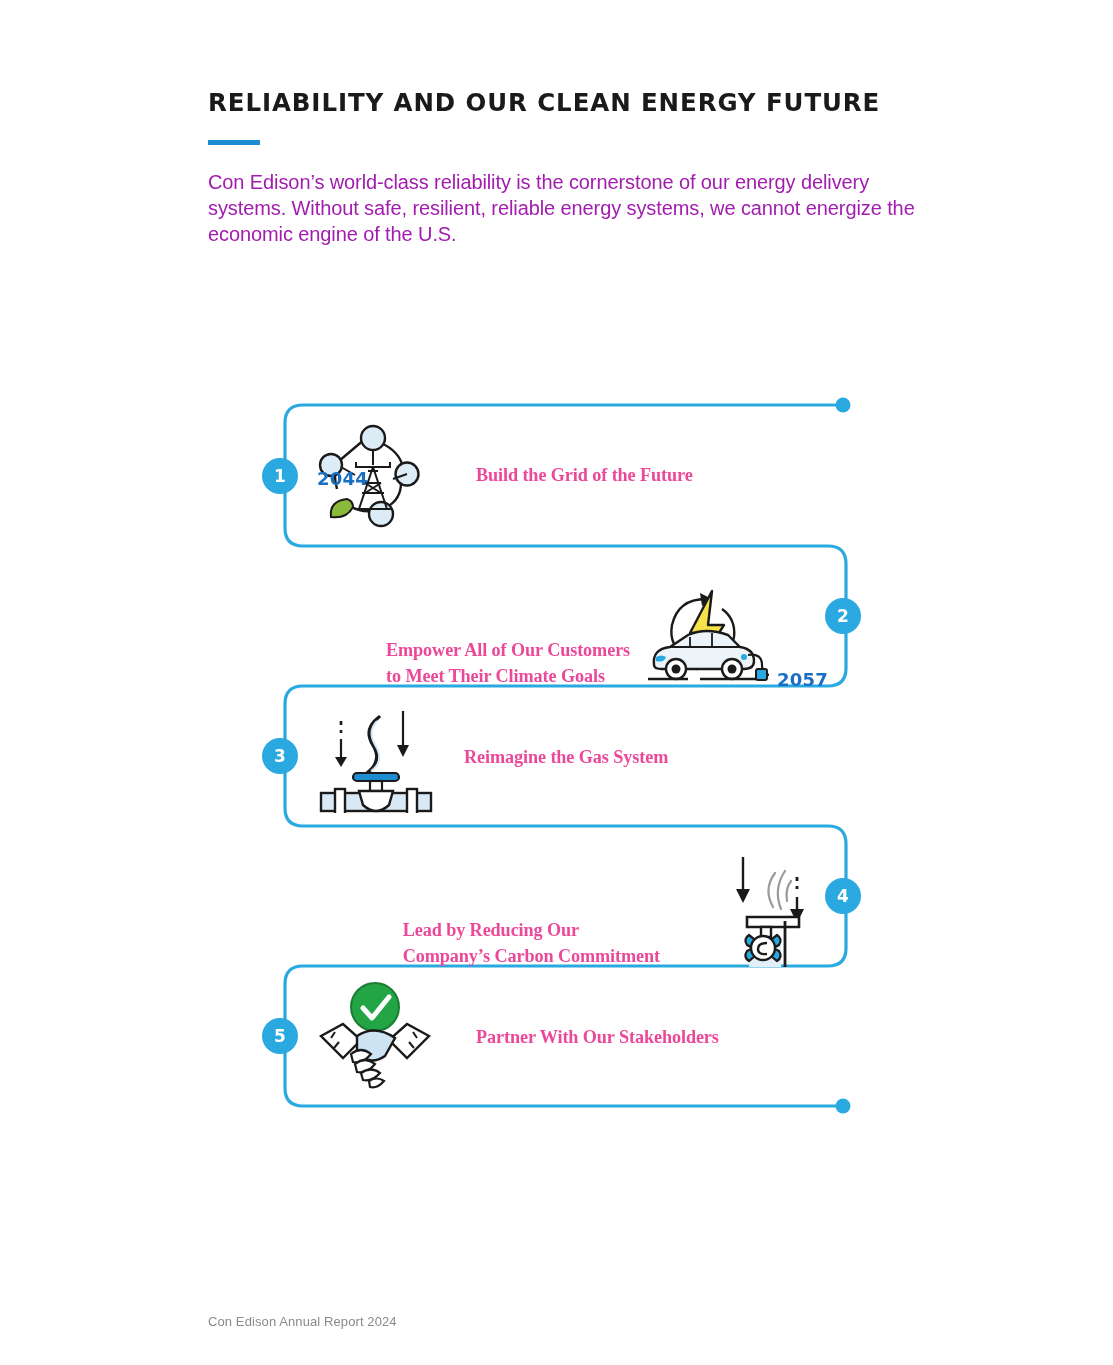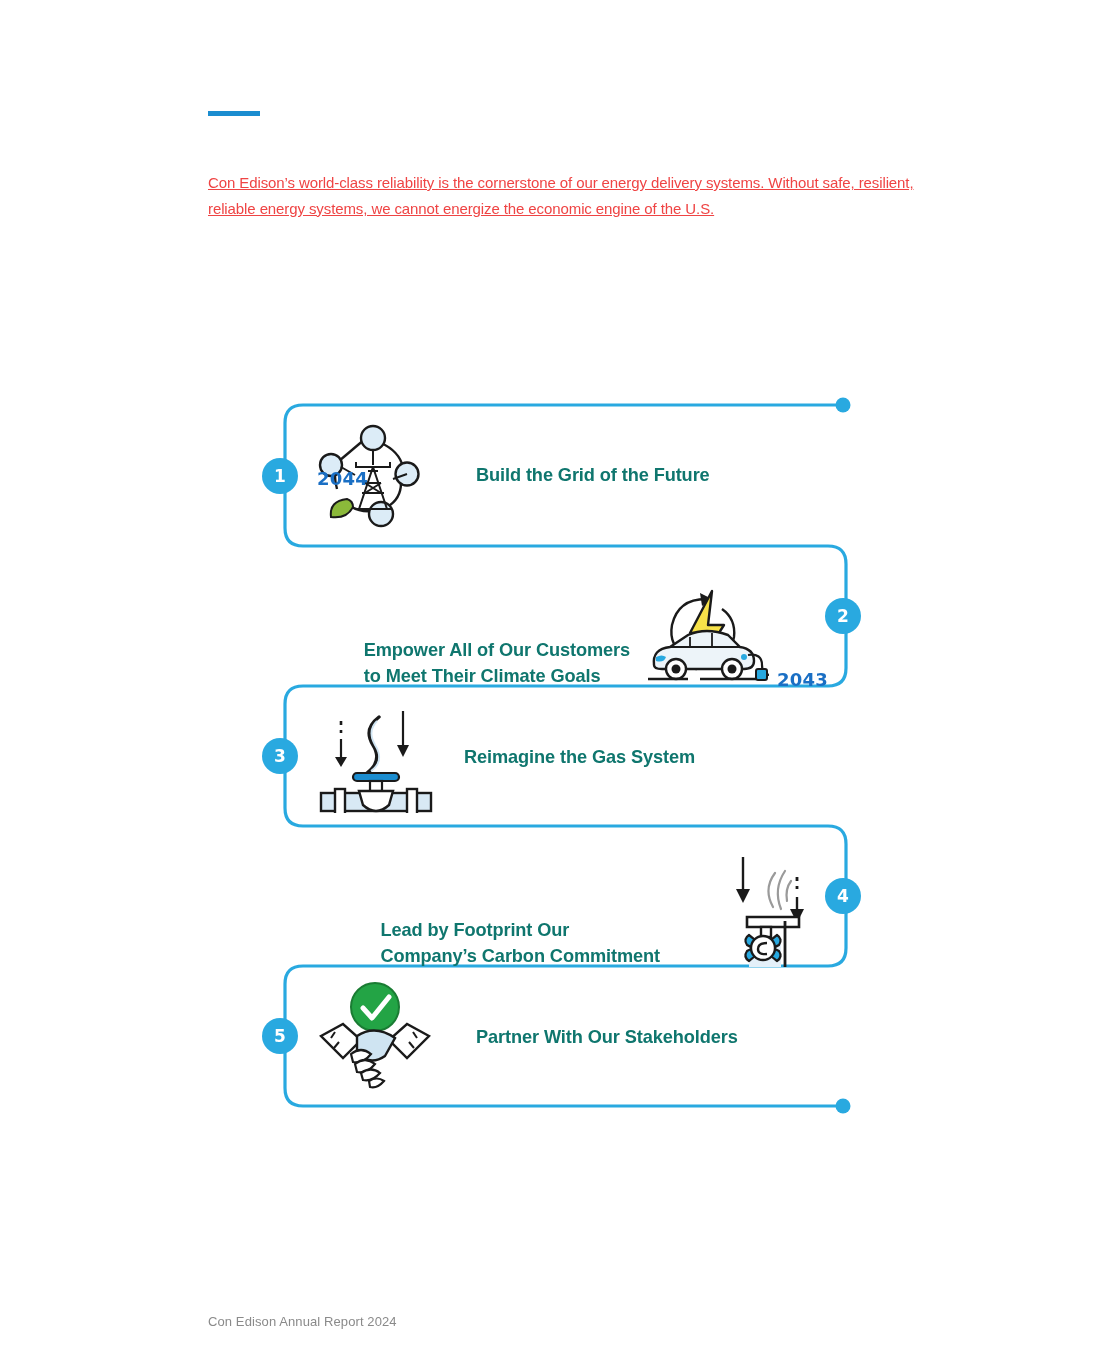--- a/index.html
+++ b/index.html
@@ -45,26 +45,25 @@
 
   
   .intro-block {
     position: absolute;
     left: 208px;
     top: 170px;
     width: 725px;
   }
   .intro-para {
     font-family: "Liberation Sans", sans-serif;
-    font-size: 15px;
+    font-size: 20px;
     line-height: 25.8px;
-    color: #ef4444;
+    color: #a21caf;
     margin: 0 0 26px 0;
     letter-spacing: -0.1px;
-    text-decoration: underline;
   }
   .intro-para:last-child { margin-bottom: 0; }
 
   
   .flow {
     position: absolute;
     left: 0;
     top: 380px;
     width: 1113px;
     height: 770px;
@@ -94,24 +93,24 @@
     justify-content: flex-start;
   }
   .flow-row.right-row {
     left: 288px;
     width: 540px;
     justify-content: flex-end;
     align-items: flex-end;
   }
 
   .row-label {
-    font-family: Liberation Sans, sans-serif;
+    font-family: Liberation Serif, serif;
     font-size: 18.2px;
     font-weight: 700;
-    color: #0f766e;
+    color: #ec4899;
     line-height: 1.42;
     letter-spacing: -0.1px;
   }
 
   .icon-wrap {
     display: flex;
     align-items: center;
     justify-content: center;
   }
   .year-label {
@@ -148,20 +147,21 @@
     color: #8a8a8a;
     letter-spacing: 0.1px;
   }
 </style>
 </head>
 <body>
 
 <div class="page">
 
   <div class="header-block">
+    <h1 class="page-title">RELIABILITY AND OUR CLEAN ENERGY FUTURE</h1>
     <div class="accent-rule"></div>
   </div>
 
   <div class="intro-block">
     <p class="intro-para">Con Edison’s world-class reliability is the cornerstone of our energy delivery systems. Without safe, resilient, reliable energy systems, we cannot energize the economic engine of the U.S.</p>
   </div>
 
   <div class="flow">
 
     <svg class="flow-svg" width="1113" height="770" viewBox="0 0 1113 770">
@@ -245,21 +245,21 @@
 
             <path d="M 12 72 q 6 -3 10 0 q -2 6 -10 4 Z" fill="#29a9e0"></path>
             <circle cx="100" cy="72" r="3" fill="#29a9e0"></circle>
 
             <path d="M 104 70 Q 118 68 118 80 Q 118 90 126 90" fill="none" stroke="#1a1a1a" stroke-width="2.2"></path>
             <rect x="112" y="84" width="11" height="11" rx="2" fill="#29a9e0" stroke="#1a1a1a" stroke-width="2"></rect>
 
             <path d="M 4 94 L 44 94 M 56 94 L 112 94" stroke="#1a1a1a" stroke-width="2.4" fill="none"></path>
           </svg>
         </div>
-        <div class="year-label" style="margin-left:8px;">2043</div>
+        <div class="year-label" style="margin-left:8px;">2057</div>
       </div>
 
       <div class="badge" style="left:262px; top:358px;">
         <span>3</span>
       </div>
 
       <div class="flow-row left-row" style="top:305px;">
         <div class="icon-wrap" style="width:150px;">
           <svg width="120" height="110" viewBox="0 0 120 110">
 
@@ -287,21 +287,21 @@
         </div>
         <div class="row-label" style="margin-left:14px;">Reimagine the Gas System</div>
       </div>
 
       <div class="badge" style="left:825px; top:498px;">
         <span>4</span>
       </div>
 
       <div class="flow-row right-row" style="top:445px;">
         <div class="row-label" style="margin-right:58px; text-align:left;">
-          <div>Lead by Footprint Our</div>
+          <div>Lead by Reducing Our</div>
           <div>Company’s Carbon Commitment</div>
         </div>
         <div class="icon-wrap" style="width:110px;">
           <svg width="105" height="115" viewBox="0 0 105 115">
 
             <g stroke="#1a1a1a" stroke-width="2.4" fill="none">
               <line x1="22" y1="2" x2="22" y2="38"></line>
               <line x1="76" y1="22" x2="76" y2="26" stroke-width="2.8"></line>
               <line x1="76" y1="31" x2="76" y2="34" stroke-width="2.8"></line>
               <line x1="76" y1="42" x2="76" y2="58"></line>

